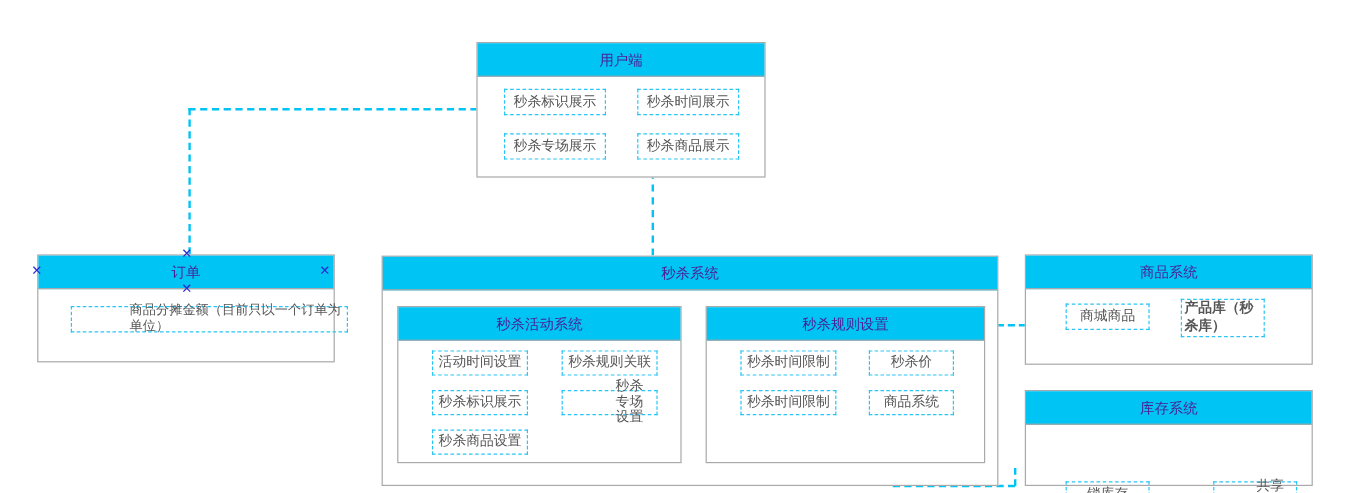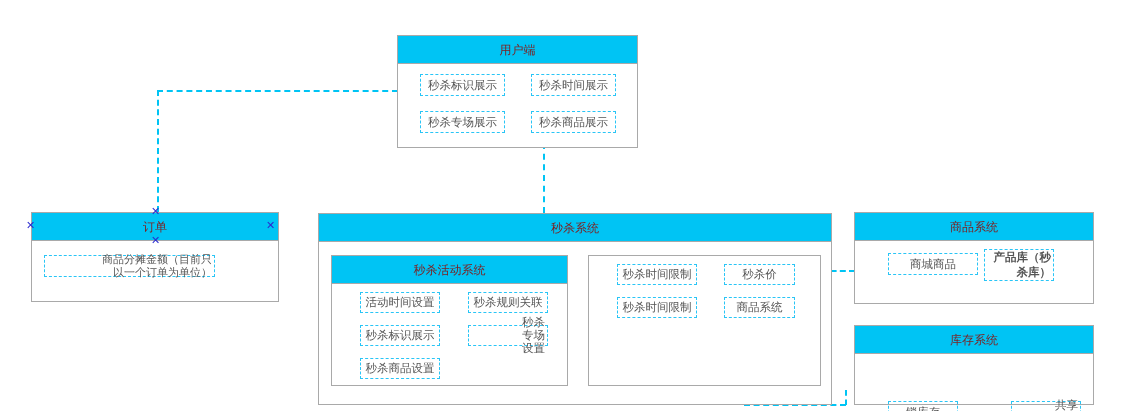--- a/index.html
+++ b/index.html
@@ -18,21 +18,21 @@
   
   .sys-box{
     position:absolute;
     box-sizing:border-box;
     border:1px solid #a9a9a9;
     background:#ffffff;
   }
   .sys-title{
     box-sizing:border-box;
     background:#00c4f4;
-    color:#7f1d1d;
+    color:#4c1d95;
     font-size:12px;
     line-height:28px;
     height:28px;
     text-align:center;
     border-bottom:1px solid #a9a9a9;
     white-space:nowrap;
     overflow:hidden;
   }
   .sys-body{
     position:relative;
@@ -42,21 +42,21 @@
   
   .node{
     position:absolute;
     box-sizing:border-box;
     border:1px dashed #29c5f6;
     color:#555555;
     font-size:11.5px;
     display:flex;
     align-items:center;
     justify-content:center;
-    text-align:right;
+    text-align:left;
     line-height:13px;
     background:transparent;
     padding:0 2px;
   }
 
   
   .conn-h{
     position:absolute;
     height:0;
     border-top:2px dashed #00c4f4;
@@ -105,21 +105,21 @@
       <div class="node" style="left:22px; top:10px; width:85px; height:22px;">秒杀标识展示</div>
       <div class="node" style="left:133px; top:10px; width:85px; height:22px;">秒杀时间展示</div>
       <div class="node" style="left:22px; top:47px; width:85px; height:22px;">秒杀专场展示</div>
       <div class="node" style="left:133px; top:47px; width:85px; height:22px;">秒杀商品展示</div>
     </div>
   </div>
 
   <div class="sys-box" style="left:31px; top:212px; width:248px; height:90px;">
     <div class="sys-title">订单</div>
     <div class="sys-body" style="height:61px;">
-      <div class="node" style="left:12px; top:14px; width:171px; height:22px; font-size:11px;padding-left:48px;">商品分摊金额（目前只以一个订单为单位）</div>
+      <div class="node" style="left:27px; top:14px; width:231px; height:22px; font-size:11px;padding-left:48px;">商品分摊金额（目前只以一个订单为单位）</div>
     </div>
   </div>
 
   <div class="handle" style="left:151px; top:207px;">✕</div>
   <div class="handle" style="left:151px; top:236px;">✕</div>
   <div class="handle" style="left:26px; top:221px;">✕</div>
   <div class="handle" style="left:266px; top:221px;">✕</div>
 
   <div class="sys-box" style="left:318px; top:213px; width:514px; height:192px;">
     <div class="sys-title">秒杀系统</div>
@@ -130,35 +130,36 @@
         <div class="sys-body" style="height:102px;">
           <div class="node" style="left:28px; top:8px; width:80px; height:21px;">活动时间设置</div>
           <div class="node" style="left:136px; top:8px; width:80px; height:21px;">秒杀规则关联</div>
           <div class="node" style="left:28px; top:41px; width:80px; height:21px;">秒杀标识展示</div>
           <div class="node" style="left:136px; top:41px; width:80px; height:21px;padding-left:44px;">秒杀专场设置</div>
           <div class="node" style="left:28px; top:74px; width:80px; height:21px;">秒杀商品设置</div>
         </div>
       </div>
 
       <div class="sys-box" style="left:269px; top:13px; width:233px; height:131px;">
+        <div class="sys-title">秒杀规则设置</div>
         <div class="sys-body" style="height:102px;">
           <div class="node" style="left:28px; top:8px; width:80px; height:21px;">秒杀时间限制</div>
           <div class="node" style="left:135px; top:8px; width:71px; height:21px;">秒杀价</div>
           <div class="node" style="left:28px; top:41px; width:80px; height:21px;">秒杀时间限制</div>
           <div class="node" style="left:135px; top:41px; width:71px; height:21px;">商品系统</div>
         </div>
       </div>
 
     </div>
   </div>
 
   <div class="sys-box" style="left:854px; top:212px; width:240px; height:92px;">
     <div class="sys-title">商品系统</div>
     <div class="sys-body" style="height:63px;">
-      <div class="node" style="left:33px; top:12px; width:90px; height:22px;">商城商品</div>
+      <div class="node" style="left:33px; top:12px; width:70px; height:22px;">商城商品</div>
       <div class="node" style="left:129px; top:8px; width:70px; height:32px; line-height:15px;font-weight:bold;">产品库（秒杀库）</div>
     </div>
   </div>
 
   <div class="sys-box" style="left:854px; top:325px; width:240px; height:80px;">
     <div class="sys-title">库存系统</div>
     <div class="sys-body" style="height:51px;margin-top:36px;">
       <div class="node" style="left:33px; top:11px; width:70px; height:22px;">锁库存</div>
       <div class="node" style="left:156px; top:11px; width:70px; height:22px;padding-left:35px;">共享库存</div>
     </div>

